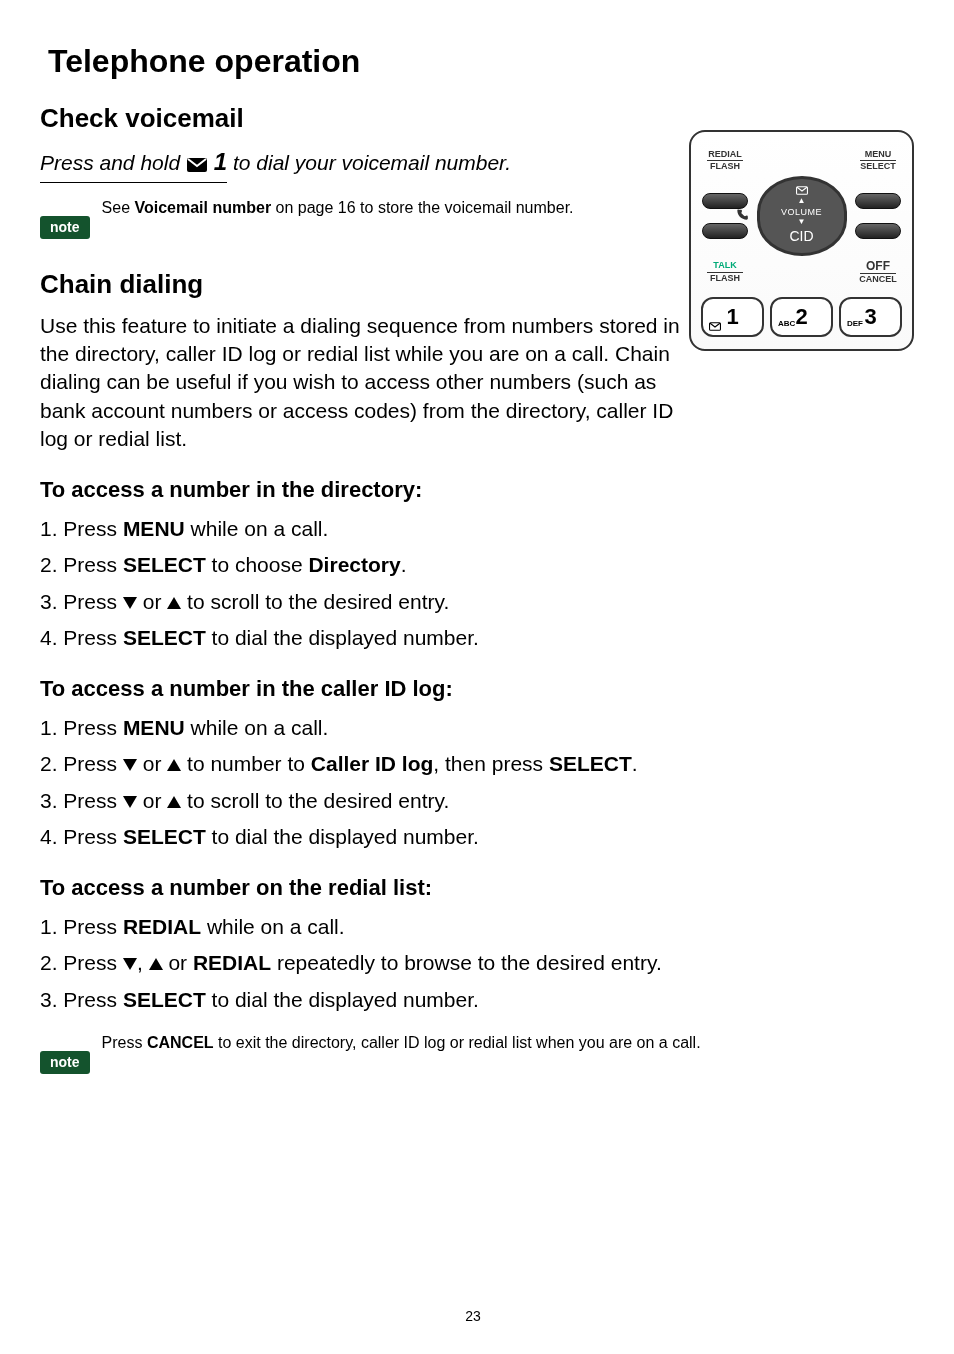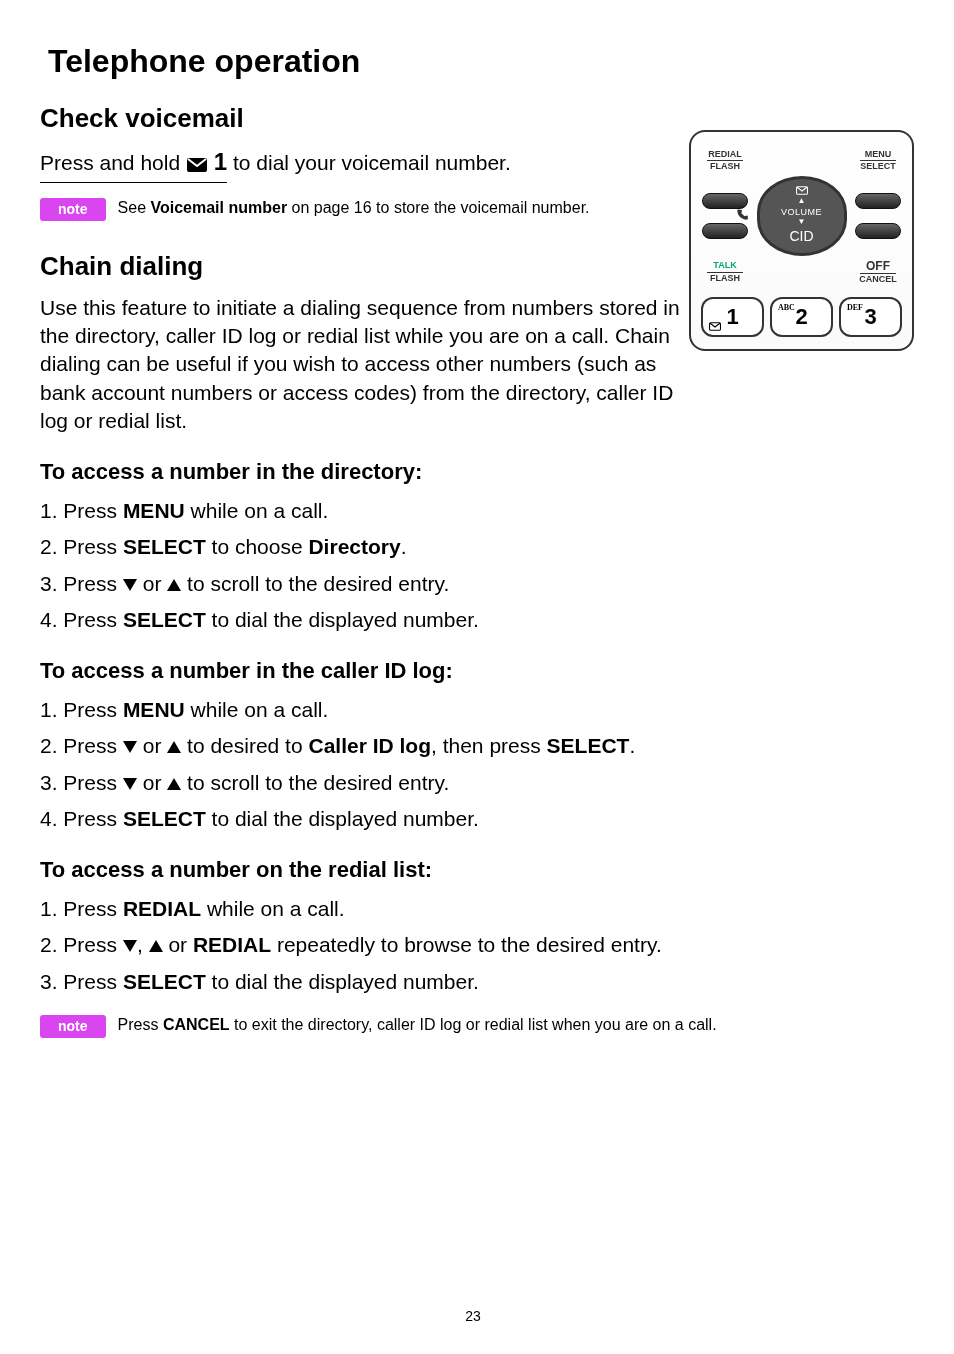--- a/index.html
+++ b/index.html
@@ -37,29 +37,29 @@
   .mail-icon {
     display: inline-block;
     vertical-align: -3px;
   }
   .note-row {
     display: flex;
     align-items: flex-start;
     margin: 14px 0;
   }
   .note-badge {
-    background: #d946ef;
+    background: #14532d;
     color: #fff;
     font-size: 14px;
     font-weight: bold;
-    padding: 2px 18px;
+    padding: 2px 10px;
     border-radius: 3px;
     margin-right: 12px;
     flex: 0 0 auto;
-    margin-top: 1px;
+    margin-top: 19px;
   }
   .note-text {
     font-size: 16px;
   }
   .body-text {
     margin: 8px 0 12px 0;
     max-width: 640px;
   }
   ol.steps {
     margin: 6px 0 6px 0;
@@ -134,34 +134,34 @@
     border:2px solid #333;
     border-radius:12px;
     display:flex;
     align-items:center;
     justify-content:center;
     font-size:22px;
     font-weight:bold;
     position:relative;
     background:#fff;
   }
-  .digit-btn .sup { font-size:8px; font-weight:bold; position:absolute; left:6px; top:4px;font-family:Liberation Serif, serif; }
+  .digit-btn .sup { font-size:8px; font-weight:bold; position:absolute; left:6px; top:20px; }
   .digit-btn .mail-sup { position:absolute; left:6px; top:10px; }
   .kp-off { font-size:12px; font-weight:bold; color:#333; }
   .content-left { max-width: 640px; }
 </style>
 </head>
 <body>
 
 <h1>Telephone operation</h1>
 
 <h2>Check voicemail</h2>
 
 <div class="content-left">
-  <p style="margin:6px 0 14px 0;">
+  <p style="margin:6px 0 14px 0;font-style:italic;">
     <span class="underline-row">
       <span>Press and hold</span>
       <span class="mail-icon">
         <svg width="22" height="16" viewBox="0 0 22 16">
             <rect x="1" y="1" width="20" height="14" rx="2" fill="#000"></rect>
             <path d="M2 2 L11 9 L20 2" stroke="#fff" stroke-width="2" fill="none"></path>
           </svg>
       </span>
       <b style="font-size:24px;">1</b>
     </span><span> to dial your voicemail number.</span>
@@ -182,21 +182,21 @@
 <ol class="steps">
   <li><span class="step-num">1. </span><span>Press </span><b>MENU</b><span> while on a call.</span></li>
   <li><span class="step-num">2. </span><span>Press </span><b>SELECT</b><span> to choose </span><b>Directory</b><span>.</span></li>
   <li><span class="step-num">3. </span><span>Press </span><span class="tri-down"></span><span> or </span><span class="tri-up"></span><span> to scroll to the desired entry.</span></li>
   <li><span class="step-num">4. </span><span>Press </span><b>SELECT</b><span> to dial the displayed number.</span></li>
 </ol>
 
 <h3>To access a number in the caller ID log:</h3>
 <ol class="steps">
   <li><span class="step-num">1. </span><span>Press </span><b>MENU</b><span> while on a call.</span></li>
-  <li><span class="step-num">2. </span><span>Press </span><span class="tri-down"></span><span> or </span><span class="tri-up"></span><span> to desired to </span><b>Caller ID log</b><span>, then press </span><b>SELECT</b><span>.</span></li>
+  <li><span class="step-num">2. </span><span>Press </span><span class="tri-down"></span><span> or </span><span class="tri-up"></span><span> to number to </span><b>Caller ID log</b><span>, then press </span><b>SELECT</b><span>.</span></li>
   <li><span class="step-num">3. </span><span>Press </span><span class="tri-down"></span><span> or </span><span class="tri-up"></span><span> to scroll to the desired entry.</span></li>
   <li><span class="step-num">4. </span><span>Press </span><b>SELECT</b><span> to dial the displayed number.</span></li>
 </ol>
 
 <h3>To access a number on the redial list:</h3>
 <ol class="steps">
   <li><span class="step-num">1. </span><span>Press </span><b>REDIAL</b><span> while on a call.</span></li>
   <li><span class="step-num">2. </span><span>Press </span><span class="tri-down"></span><span>, </span><span class="tri-up"></span><span> or </span><b>REDIAL</b><span> repeatedly to browse to the desired entry.</span></li>
   <li><span class="step-num">3. </span><span>Press </span><b>SELECT</b><span> to dial the displayed number.</span></li>
 </ol>

